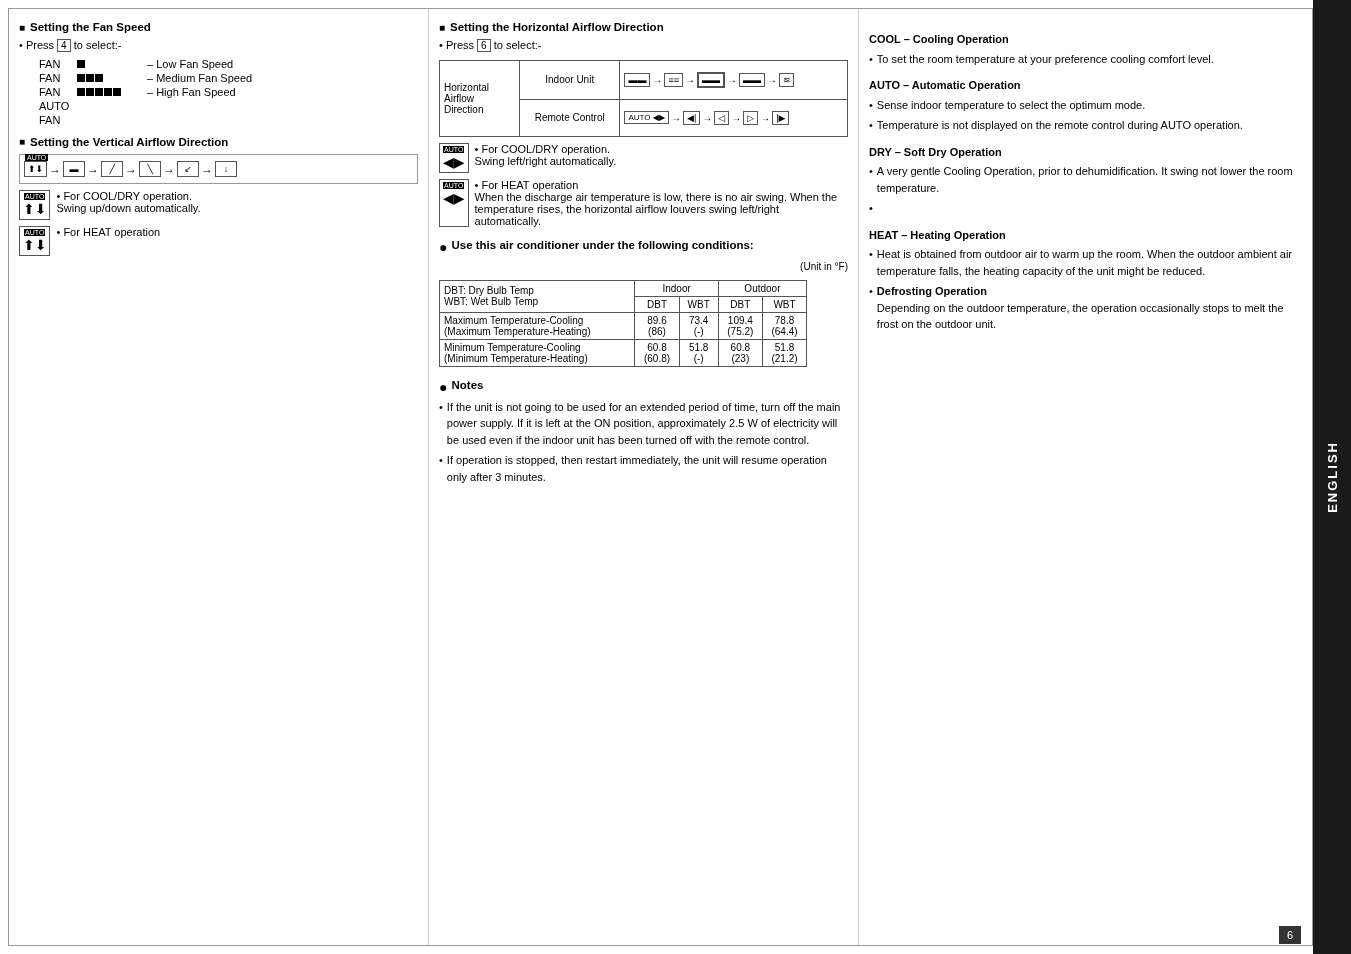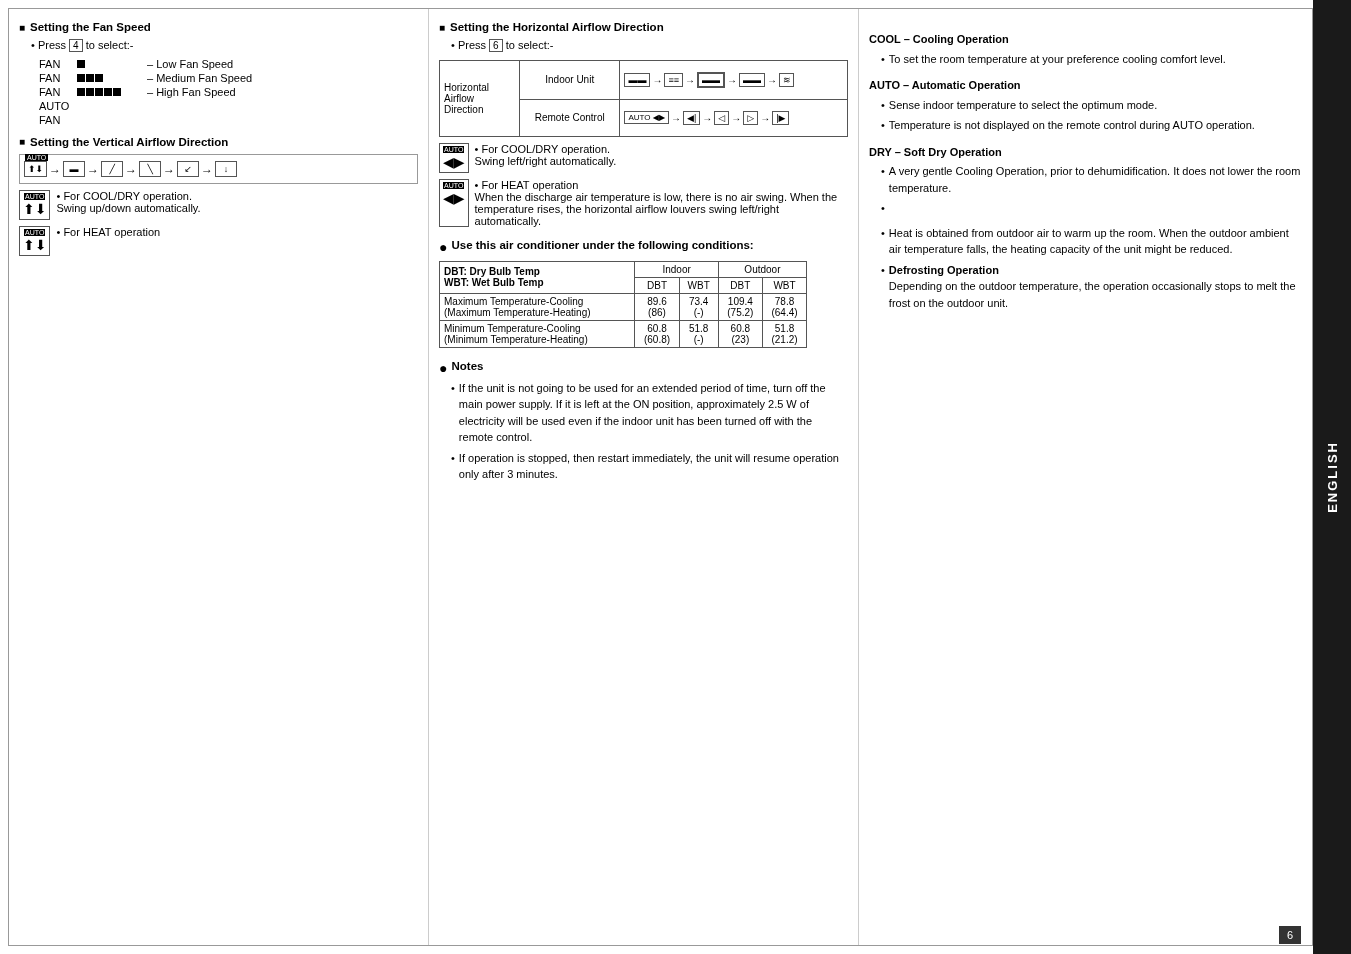--- a/index.html
+++ b/index.html
@@ -86,21 +86,21 @@
     .circle-bullet {
       display: flex;
       align-items: flex-start;
       font-weight: bold;
       font-size: 11.5px;
       margin-bottom: 4px;
     }
 
     p { margin-bottom: 4px; line-height: 1.5; }
 
-    .indent { margin-left: 12px; }
+    .indent { }
     .indent2 { margin-left: 20px; }
 
     .fan-row {
       display: flex;
       align-items: center;
       margin-bottom: 2px;
       font-size: 11px;
     }
 
     .fan-label { width: 38px; }
@@ -417,25 +417,26 @@
         <span>• </span><span>For HEAT operation</span><br>
         <span>When the discharge air temperature is low, there is no air swing. When the temperature rises, the horizontal airflow louvers swing left/right automatically.</span>
       </div>
     </div>
 
     <div style="margin-top:12px;">
       <div class="circle-bullet">
         <span>Use this air conditioner under the following conditions:</span>
       </div>
 
+      <p class="unit-note">(Unit in °F)</p>
 
       <table class="temp-table">
         <thead>
           <tr>
-            <td rowspan="2" style="text-align:left;font-weight:bold;">
+            <td rowspan="2" style="text-align:left;">
               <span>DBT: Dry Bulb Temp</span><br>
               <span>WBT: Wet Bulb Temp</span>
             </td>
             <td colspan="2">Indoor</td>
             <td colspan="2">Outdoor</td>
           </tr>
           <tr>
             <td>DBT</td>
             <td>WBT</td>
             <td>DBT</td>
@@ -499,28 +500,29 @@
       <div class="bullet-item indent">
         <span class="bullet-dot">•</span>
         <span>Temperature is not displayed on the remote control during AUTO operation.</span>
       </div>
     </div>
 
     <div style="margin-top:8px;">
       <p class="section-title">DRY – Soft Dry Operation</p>
       <div class="bullet-item indent">
         <span class="bullet-dot">•</span>
-        <span>A very gentle Cooling Operation, prior to dehumidification. It does not lower the room temperature.</span>
+        <span>A very gentle Cooling Operation, prior to dehumidification. It swing not lower the room temperature.</span>
       </div>
       <div class="bullet-item indent">
         <span class="bullet-dot">•</span>
       </div>
     </div>
 
     <div style="margin-top:8px;">
+      <p class="section-title">HEAT – Heating Operation</p>
       <div class="bullet-item indent">
         <span class="bullet-dot">•</span>
         <span>Heat is obtained from outdoor air to warm up the room. When the outdoor ambient air temperature falls, the heating capacity of the unit might be reduced.</span>
       </div>
       <div class="bullet-item indent">
         <span class="bullet-dot">•</span>
         <div>
           <strong>Defrosting Operation</strong><br>
           <span>Depending on the outdoor temperature, the operation occasionally stops to melt the frost on the outdoor unit.</span>
         </div>

